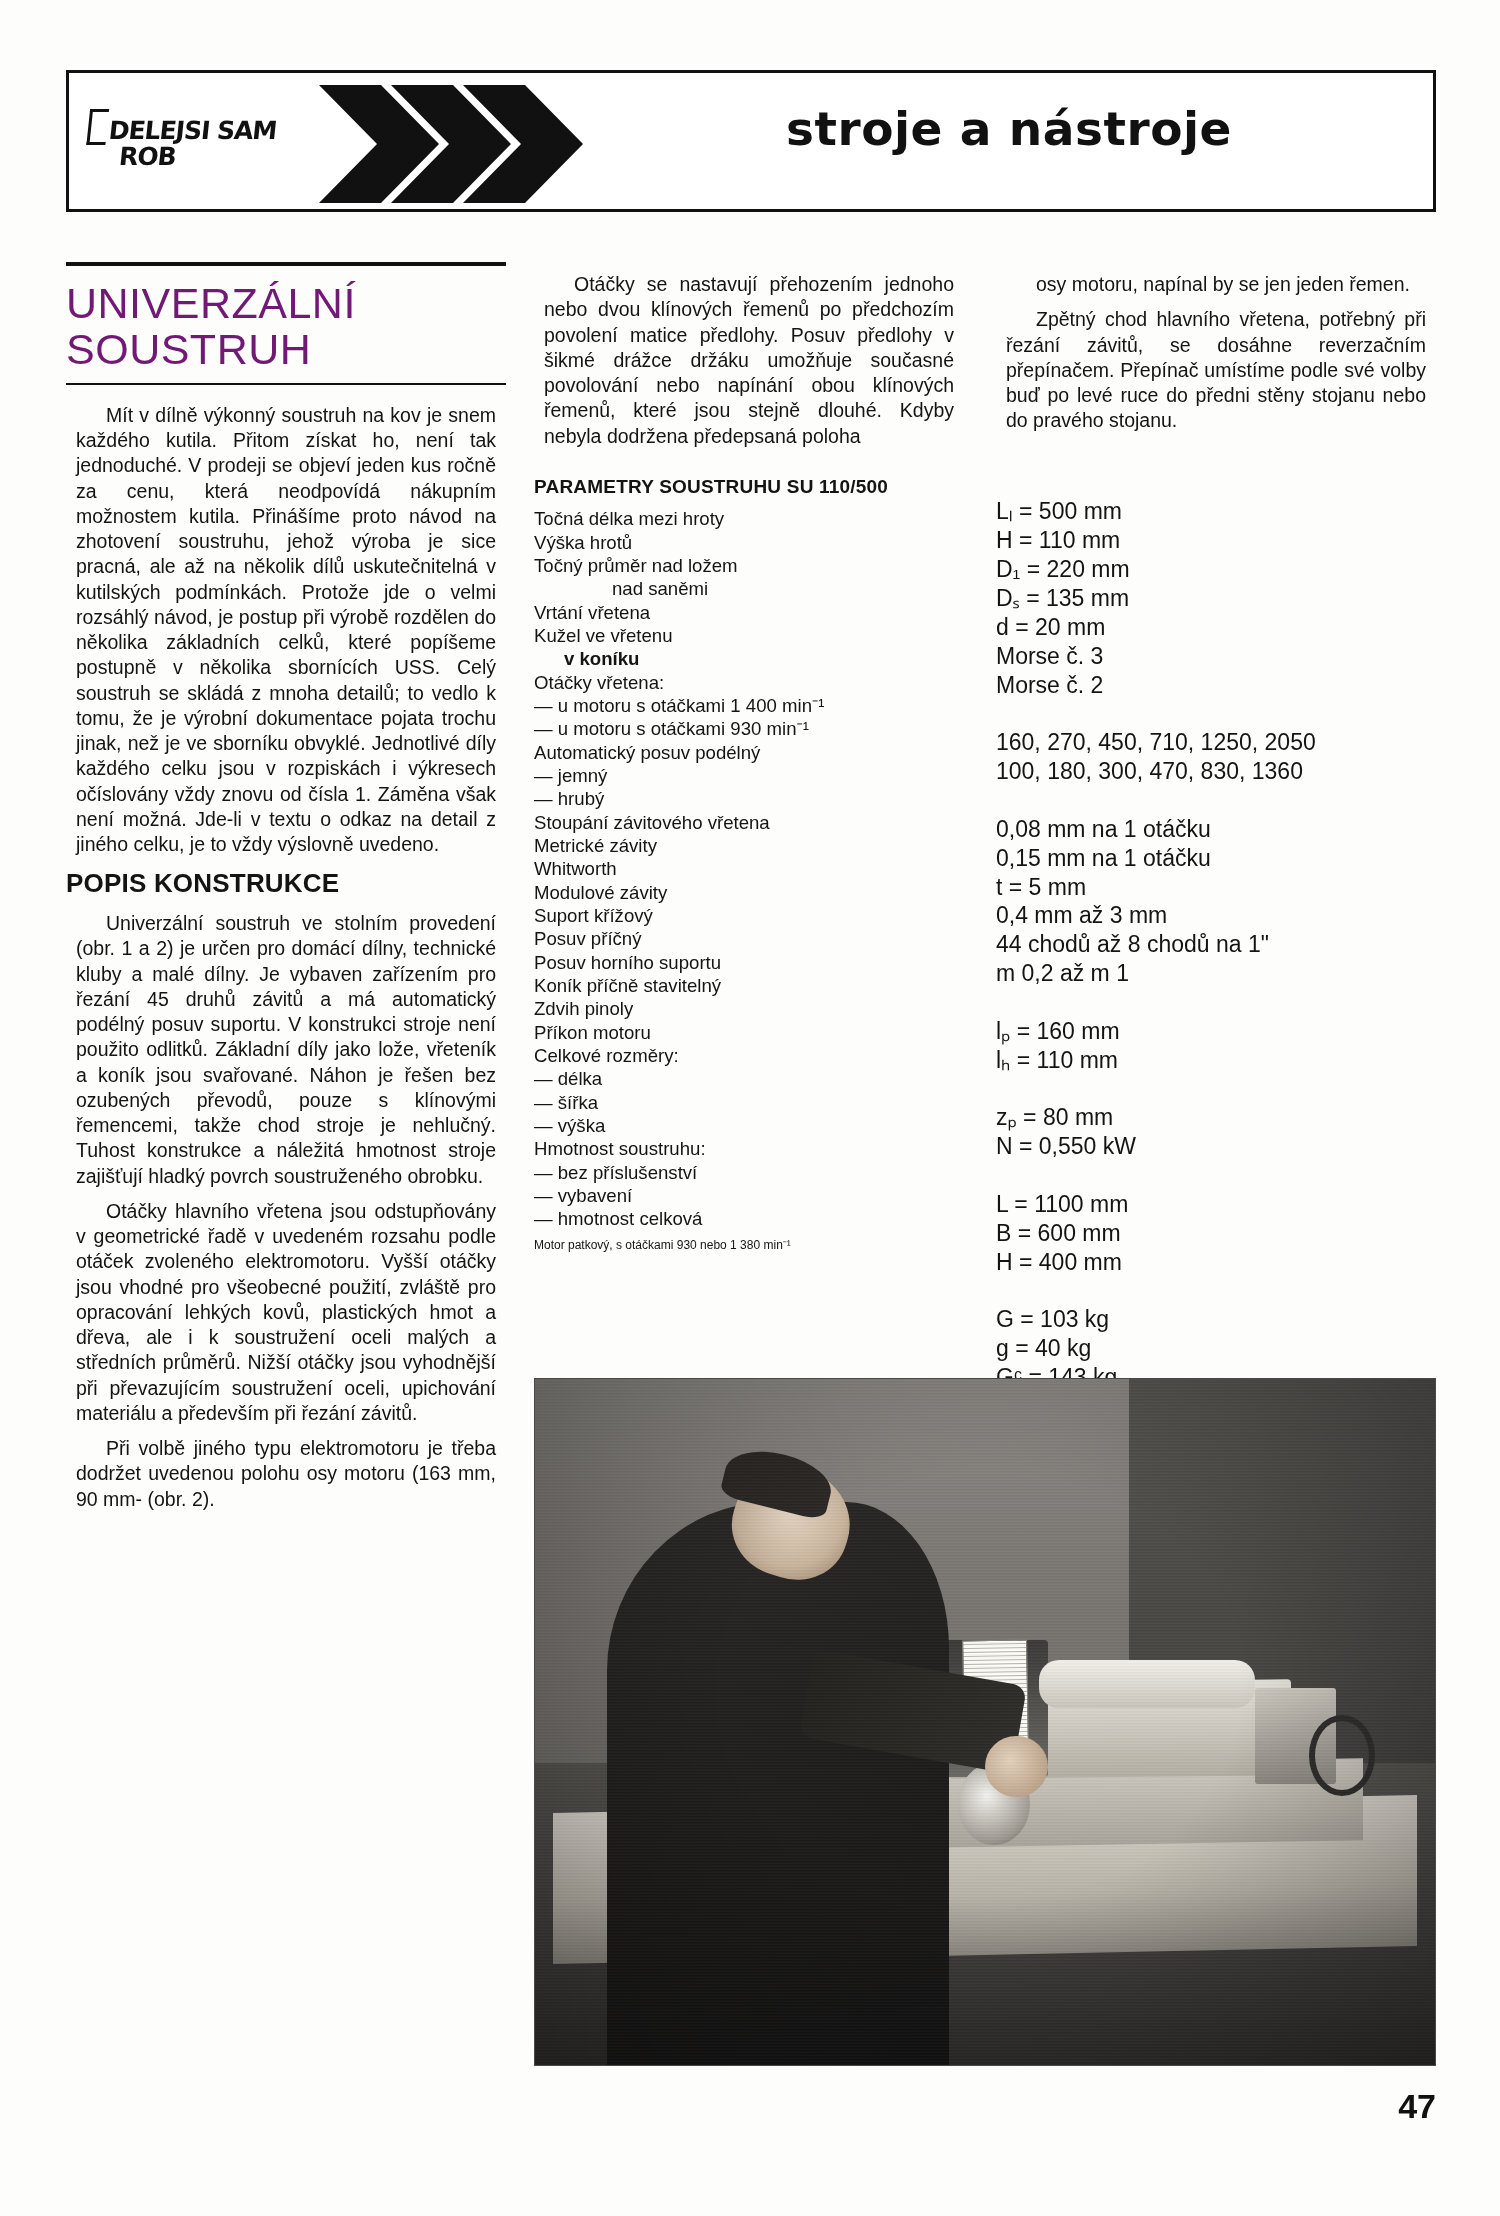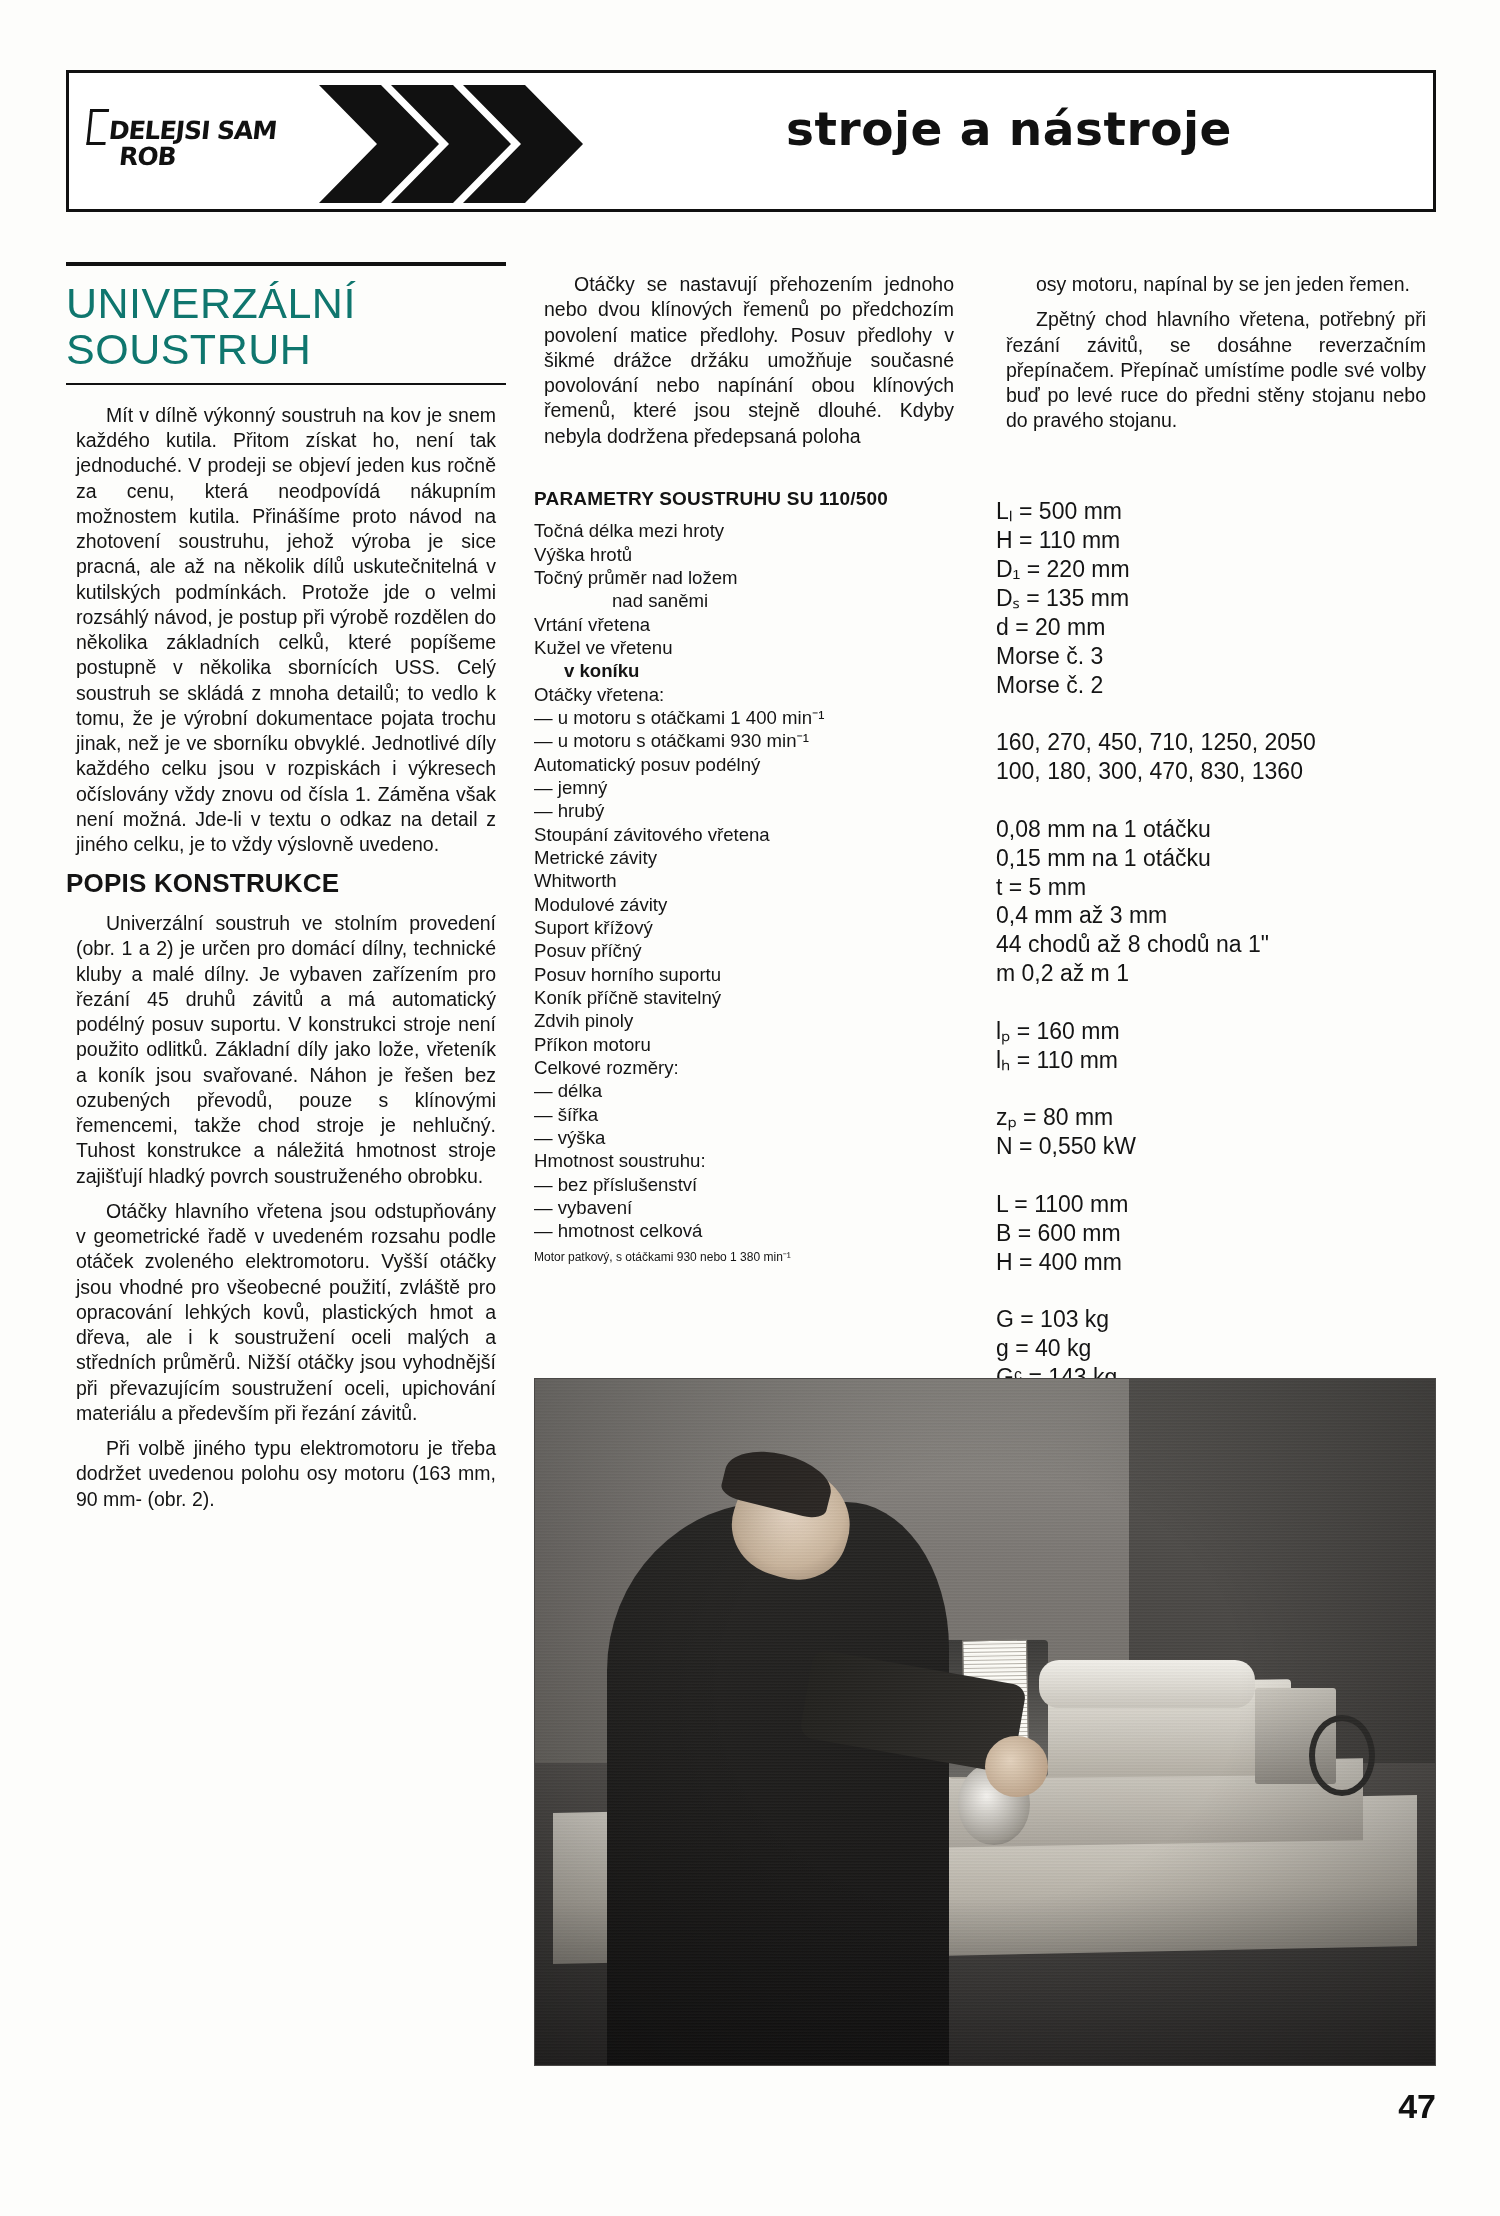--- a/index.html
+++ b/index.html
@@ -105,41 +105,41 @@
     margin: 10px 0 18px 0;
   }
 
   h1.headline {
     font-family: "Liberation Sans", sans-serif;
     font-weight: normal;
     font-size: 43px;
     line-height: 1.08;
     letter-spacing: 0.5px;
     margin: 4px 0 8px 0;
-    color: #0f766e;
+    color: #701a75;
   }
 
   p {
     margin: 10px;
     text-indent: 30px;
   }
 
   h2.subhead {
     font-size: 26px;
     font-weight: bold;
     margin: 6px 0 0 0;
     text-indent: 0;
     letter-spacing: 0.2px;
   }
 
   
   .params-title {
     font-size: 19px;
     font-weight: bold;
-    margin: 38px 0 8px 0;
+    margin: 26px 0 8px 0;
     letter-spacing: 0.2px;
   }
   table.params {
     width: 100%;
     border-collapse: collapse;
     font-size: 18.6px;
     line-height: 1.255;
   }
   table.params td {
     padding: 0;

